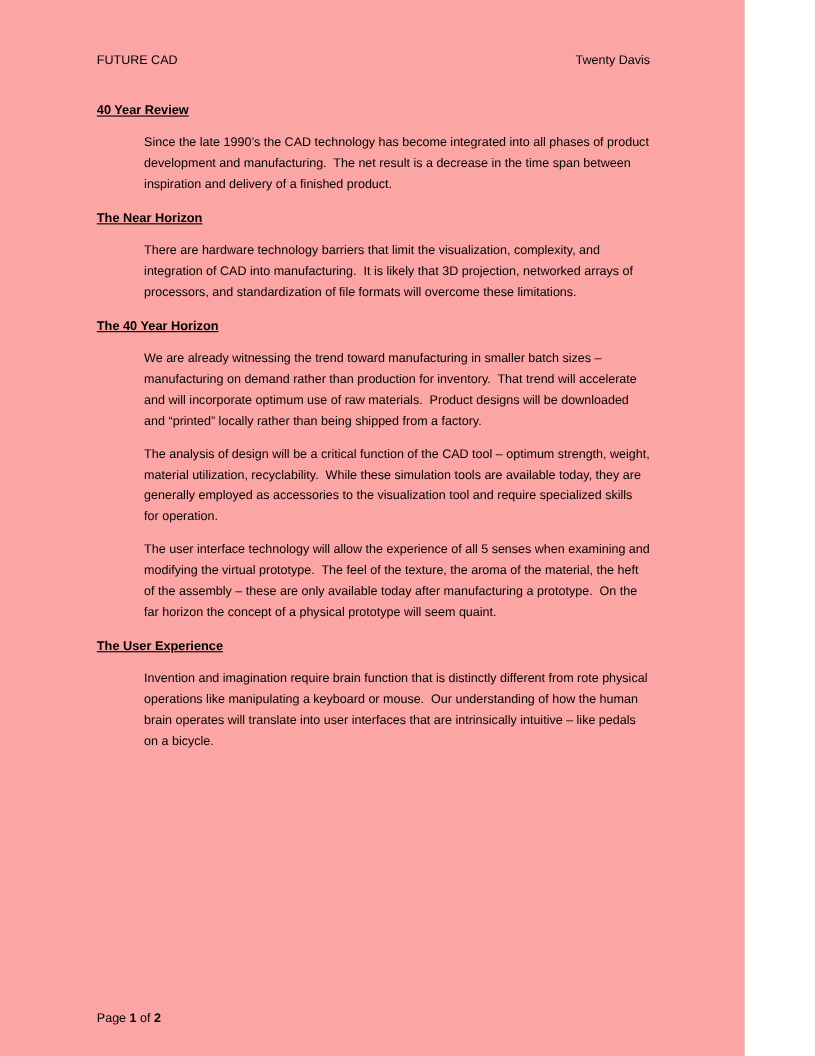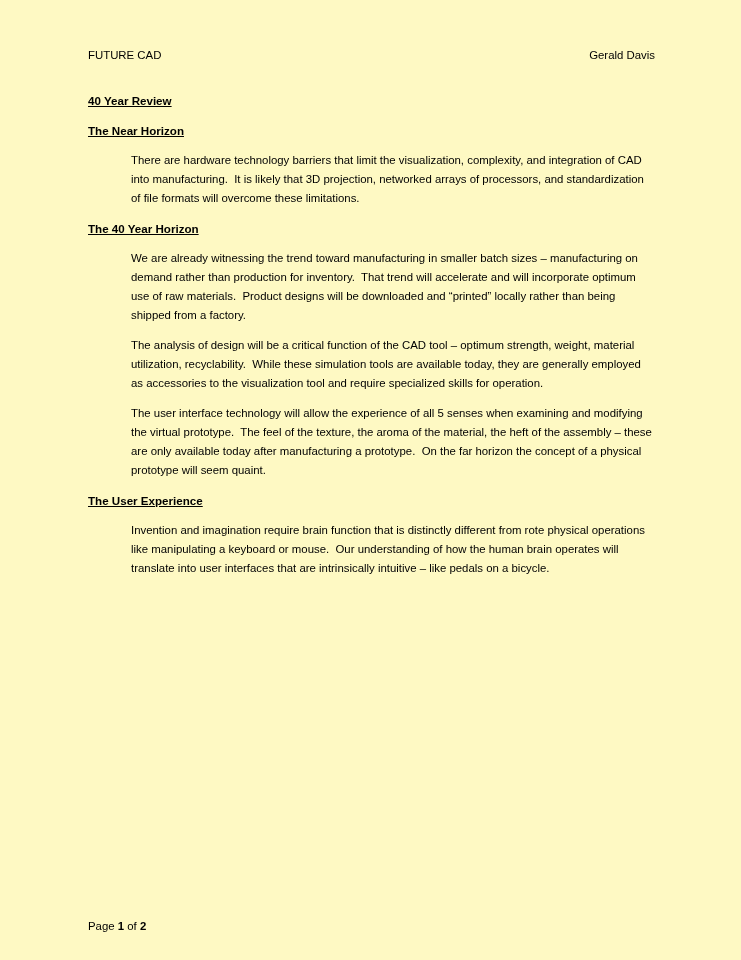--- a/index.html
+++ b/index.html
@@ -2,23 +2,23 @@
 <html><head>
 <meta charset="utf-8">
 <style>
   html, body {
     margin: 0;
     padding: 0;
     background: #ffffff;
   }
   .page {
     position: relative;
-    width: 741px;
+    width: 677px;
     height: 960px;
-    background: #fef9c3;
+    background: #fca5a5;
     box-sizing: border-box;
     padding: 46px 86px 0 88px;
     font-family: "Liberation Sans", sans-serif;
     font-size: 11.4px;
     line-height: 19px;
     color: #000000;
     overflow: hidden;
   }
   .doc-header {
     display: flex;
@@ -46,24 +46,25 @@
   }
   .bold { font-weight: bold; }
 </style>
 </head>
 <body>
 
 <div class="page">
 
   <div class="doc-header">
     <span>FUTURE CAD</span>
-    <span>Gerald Davis</span>
+    <span>Twenty Davis</span>
   </div>
 
   <h2 class="section-heading">40 Year Review</h2>
+  <p class="para">Since the late 1990’s the CAD technology has become integrated into all phases of product development and manufacturing.  The net result is a decrease in the time span between inspiration and delivery of a finished product.</p>
 
   <h2 class="section-heading">The Near Horizon</h2>
   <p class="para">There are hardware technology barriers that limit the visualization, complexity, and integration of CAD into manufacturing.  It is likely that 3D projection, networked arrays of processors, and standardization of file formats will overcome these limitations.</p>
 
   <h2 class="section-heading">The 40 Year Horizon</h2>
   <p class="para">We are already witnessing the trend toward manufacturing in smaller batch sizes – manufacturing on demand rather than production for inventory.  That trend will accelerate and will incorporate optimum use of raw materials.  Product designs will be downloaded and “printed” locally rather than being shipped from a factory.</p>
   <p class="para">The analysis of design will be a critical function of the CAD tool – optimum strength, weight, material utilization, recyclability.  While these simulation tools are available today, they are generally employed as accessories to the visualization tool and require specialized skills for operation.</p>
   <p class="para">The user interface technology will allow the experience of all 5 senses when examining and modifying the virtual prototype.  The feel of the texture, the aroma of the material, the heft of the assembly – these are only available today after manufacturing a prototype.  On the far horizon the concept of a physical prototype will seem quaint.</p>
 
   <h2 class="section-heading">The User Experience</h2>

